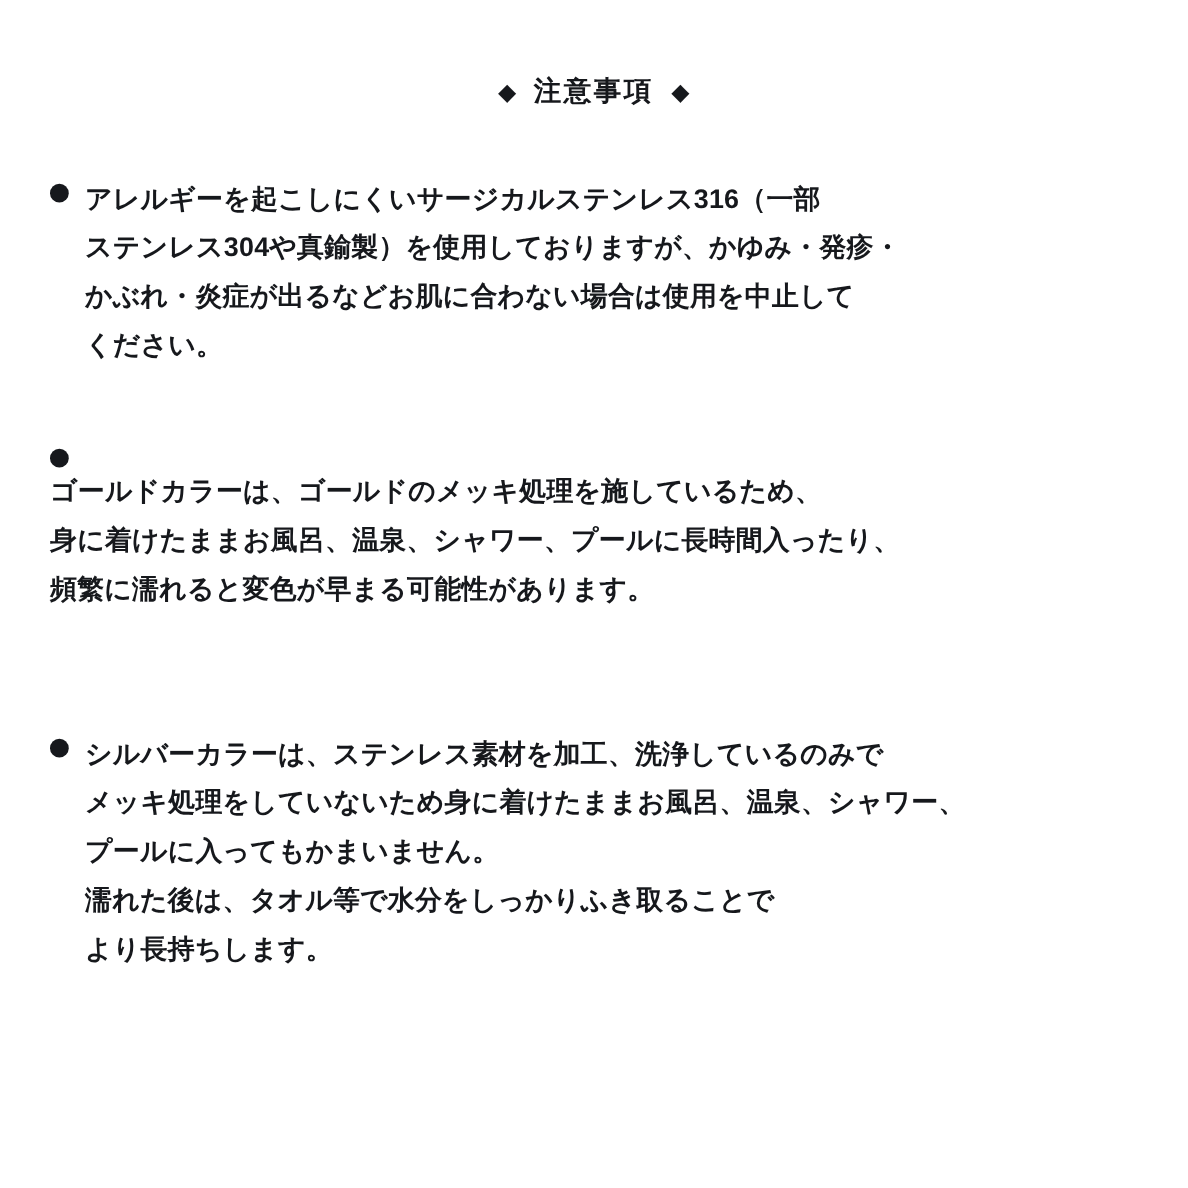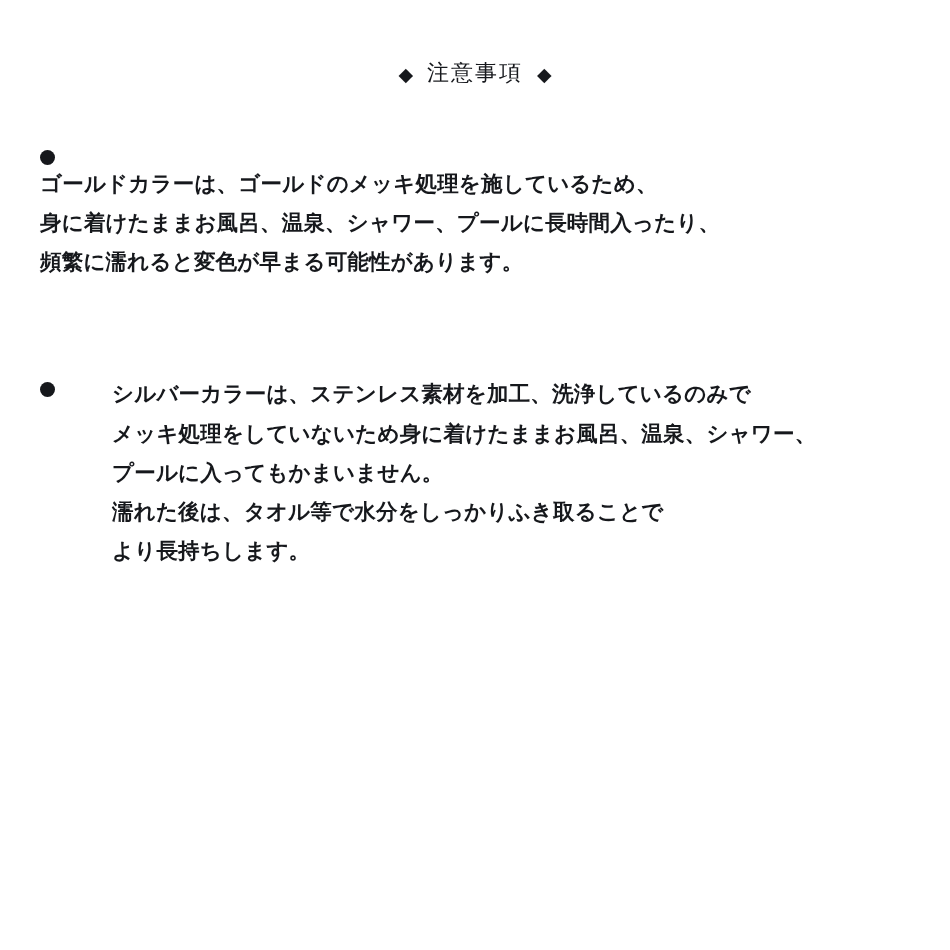--- a/index.html
+++ b/index.html
@@ -31,38 +31,38 @@
   }
   .diamond {
     font-size: 19px;
     line-height: 1;
     color: #16181c;
     display: inline-block;
     transform: translateY(1px);
   }
   .title-text {
     font-size: 22px;
-    font-weight: normal;
+    font-weight: bold;
     letter-spacing: 2px;
     color: #16181c;
   }
   .notes {
     margin: 0;
     padding: 0 0 0 0;
     list-style: none;
   }
   .note {
     display: flex;
     align-items: flex-start;
     padding-left: 40px;
     padding-right: 30px;
   }
   .note-1 { margin-top: 52px; }
   .note-2 { margin-top: 55px; flex-direction: column; }
-  .note-3 { margin-top: 93px; gap: 44px; }
+  .note-3 { margin-top: 93px; }
 
   .bullet {
     flex: 0 0 auto;
     width: 15px;
     height: 15px;
     border-radius: 50%;
     background: #16181c;
     margin-top: 7px;
     margin-right: 13px;
   }
@@ -81,20 +81,27 @@
 <div class="page">
 
   <div class="title-row">
     <span class="diamond">◆</span>
     <span class="title-text">注意事項</span>
     <span class="diamond">◆</span>
   </div>
 
   <div class="notes">
 
+    <div class="note note-1">
+      <span class="bullet"></span>
+      <div class="note-body">アレルギーを起こしにくいサージカルステンレス316（一部
+ステンレス304や真鍮製）を使用しておりますが、かゆみ・発疹・
+かぶれ・炎症が出るなどお肌に合わない場合は使用を中止して
+ください。</div>
+    </div>
 
     <div class="note note-2">
       <span class="bullet"></span>
       <div class="note-body">ゴールドカラーは、ゴールドのメッキ処理を施しているため、
 身に着けたままお風呂、温泉、シャワー、プールに長時間入ったり、
 頻繁に濡れると変色が早まる可能性があります。</div>
     </div>
 
     <div class="note note-3">
       <span class="bullet"></span>

